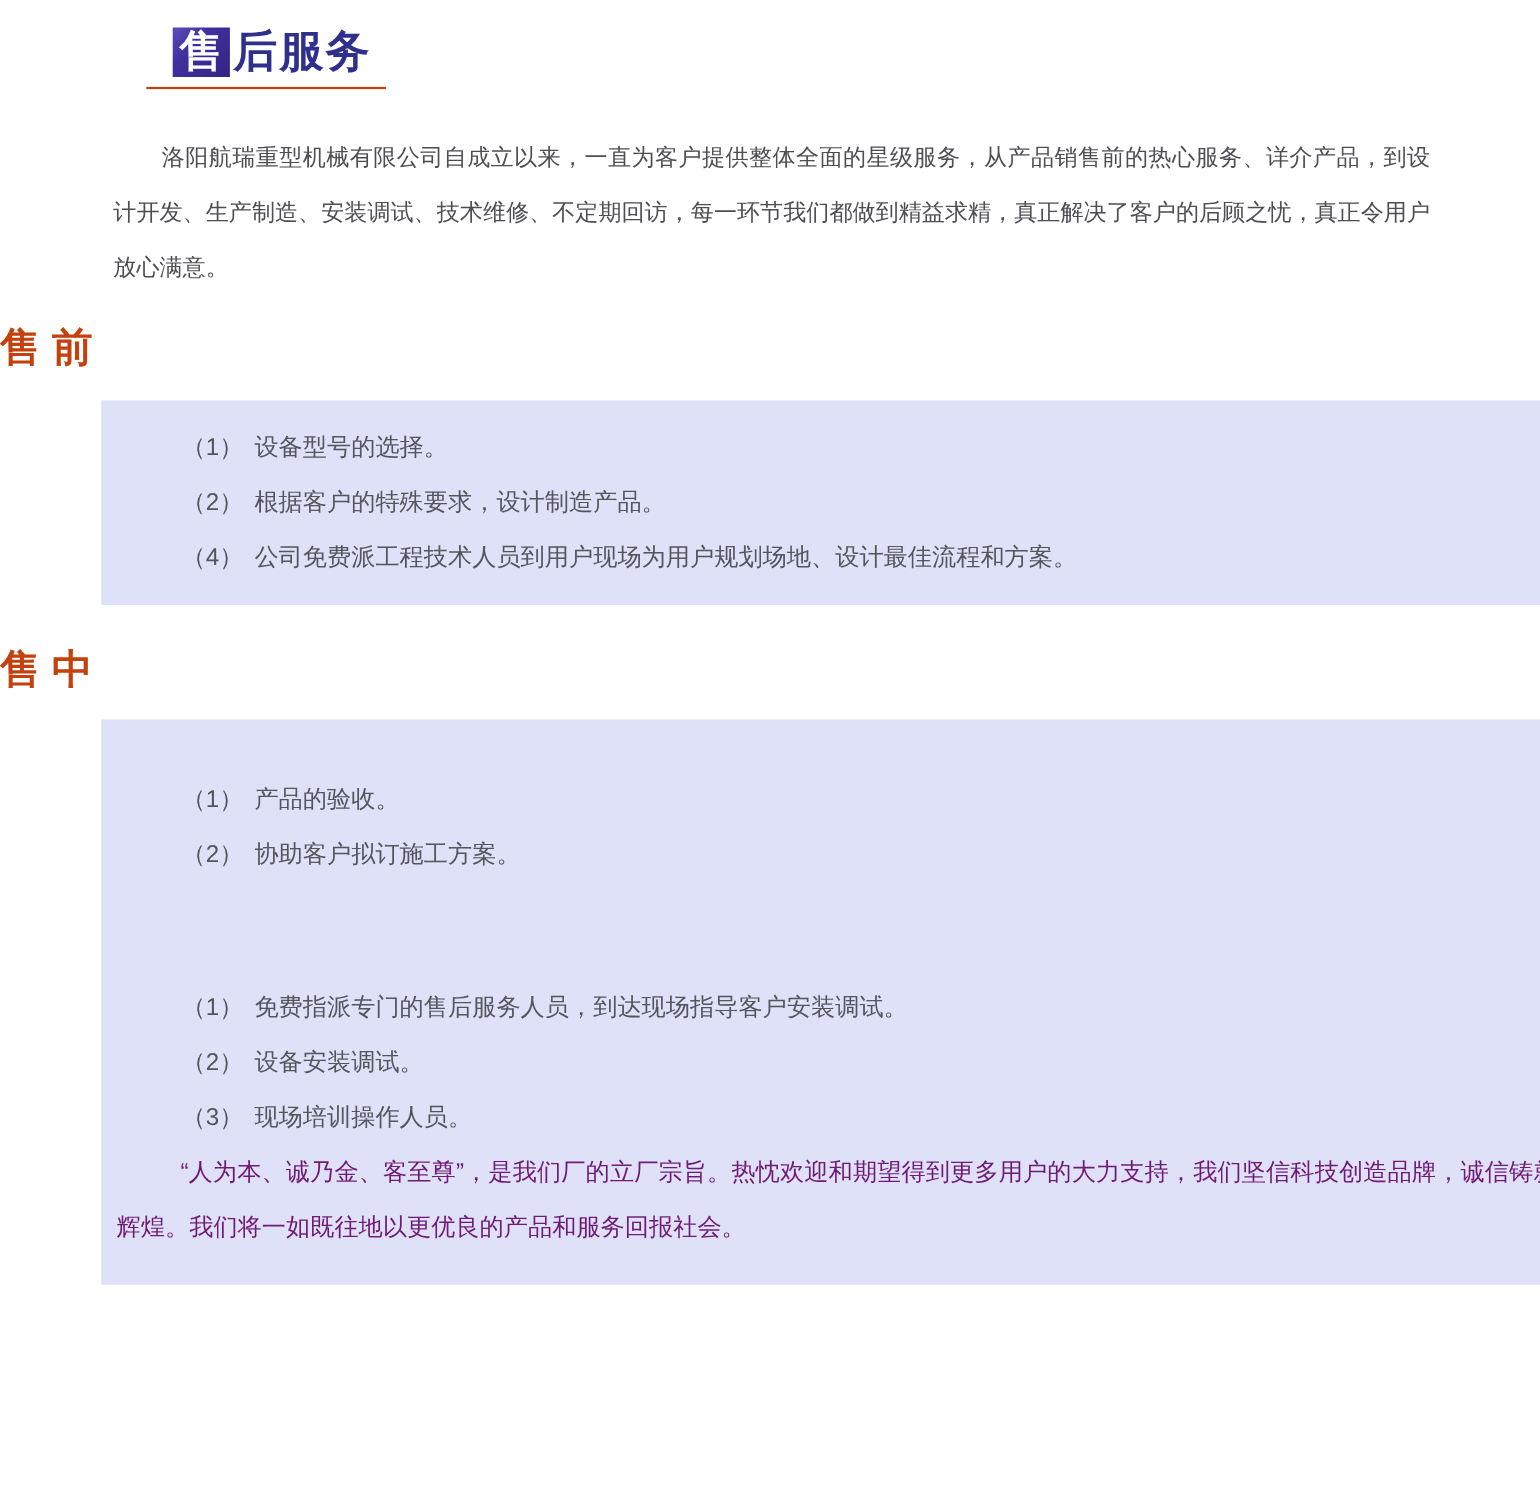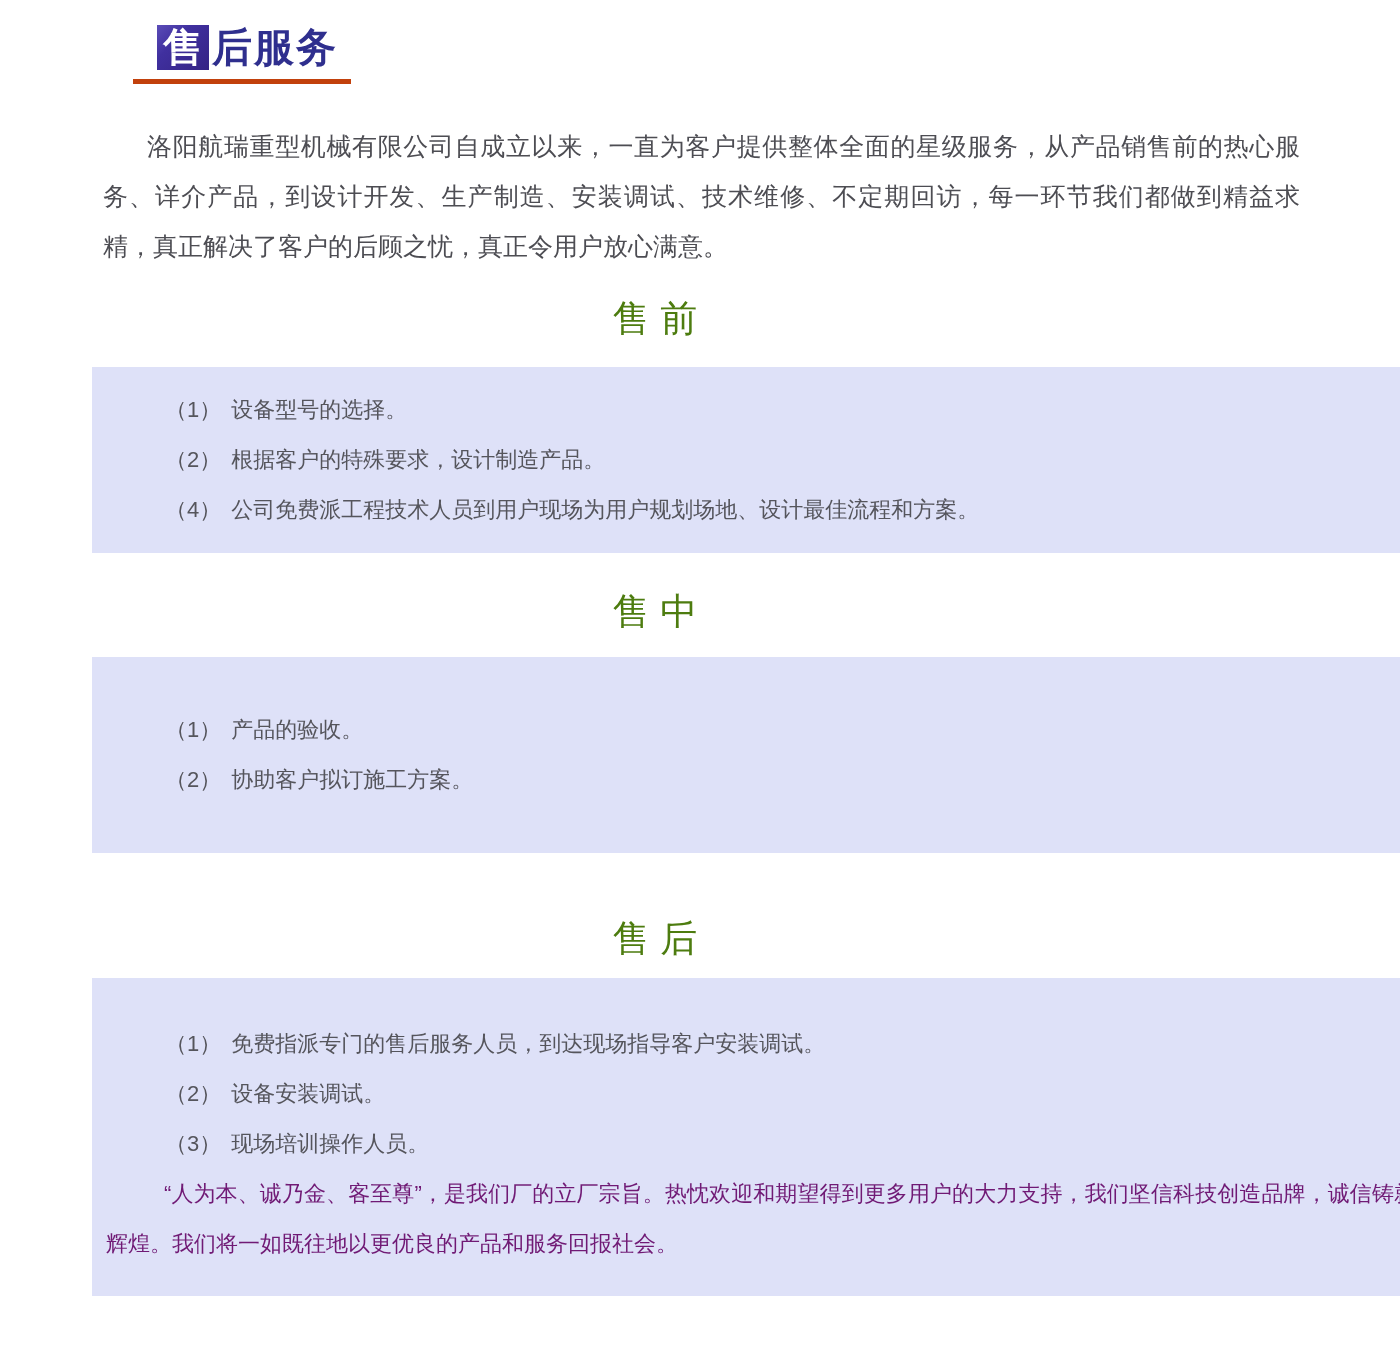--- a/index.html
+++ b/index.html
@@ -14,21 +14,21 @@
     height: 1360px;
     background: #ffffff;
     overflow: hidden;
   }
 
   
   .title-block {
     margin: 25px 0 0 133px;
     width: 218px;
     padding: 0 0 9px 24px;
-    border-bottom: 5px solid #c2410c;
+    border-bottom: 2px solid #c2410c;
     white-space: nowrap;
   }
   .title-highlight {
     display: inline-block;
     background: linear-gradient(135deg, #5b4db8 0%, #40309f 35%, #342384 100%);
     color: #ffffff;
     font-size: 40px;
     font-weight: bold;
     line-height: 45px;
     padding: 0 6px;
@@ -40,35 +40,33 @@
     font-weight: bold;
     line-height: 45px;
     letter-spacing: 2px;
     margin-left: 3px;
     vertical-align: bottom;
   }
 
   
   .intro {
     margin: 38px 100px 0 103px;
-    font-size: 25px;
+    font-size: 21px;
     line-height: 50px;
     color: #4d4d53;
     text-indent: 44px;
     text-align: justify;
-    font-family: Liberation Serif, serif;
   }
 
   
   .section-heading {
     margin: 0 90px 0 0;
-    text-align: center;
     font-size: 37px;
-    font-weight: normal;
-    color: #4d7c0f;
+    font-weight: bold;
+    color: #c2410c;
     line-height: 40px;
   }
   .section-heading.h-pre  { margin-top: 27px; margin-bottom: 28px; }
   .section-heading.h-mid  { margin-top: 39px; margin-bottom: 25px; }
   .section-heading.h-post { margin-top: 66px; margin-bottom: 19px; }
 
   
   .panel {
     margin-left: 92px;
     width: 1338px;
@@ -125,21 +123,20 @@
 
   <div class="panel p-mid">
     <div class="item">
       <span class="marker">（1）</span><span>产品的验收。</span>
     </div>
     <div class="item">
       <span class="marker">（2）</span><span>协助客户拟订施工方案。</span>
     </div>
   </div>
 
-  <h2 class="section-heading h-post">售 后</h2>
 
   <div class="panel p-post">
     <div class="item">
       <span class="marker">（1）</span><span>免费指派专门的售后服务人员，到达现场指导客户安装调试。</span>
     </div>
     <div class="item">
       <span class="marker">（2）</span><span>设备安装调试。</span>
     </div>
     <div class="item">
       <span class="marker">（3）</span><span>现场培训操作人员。</span>

